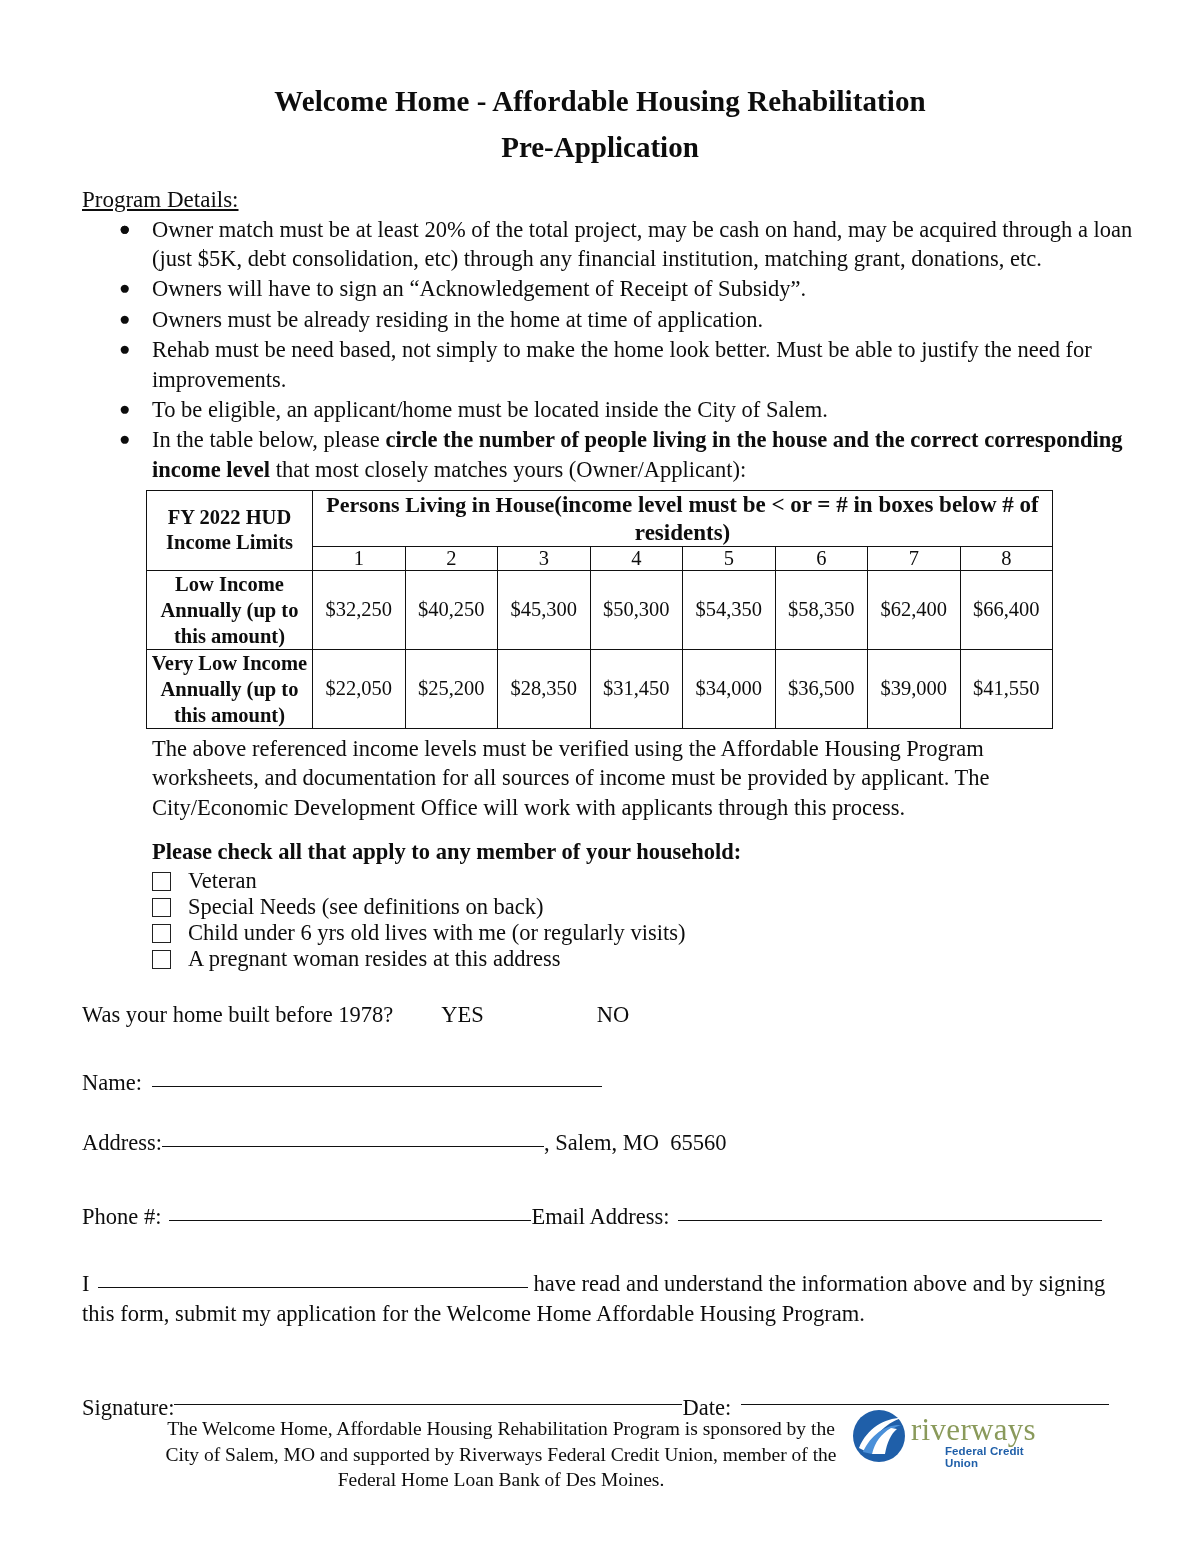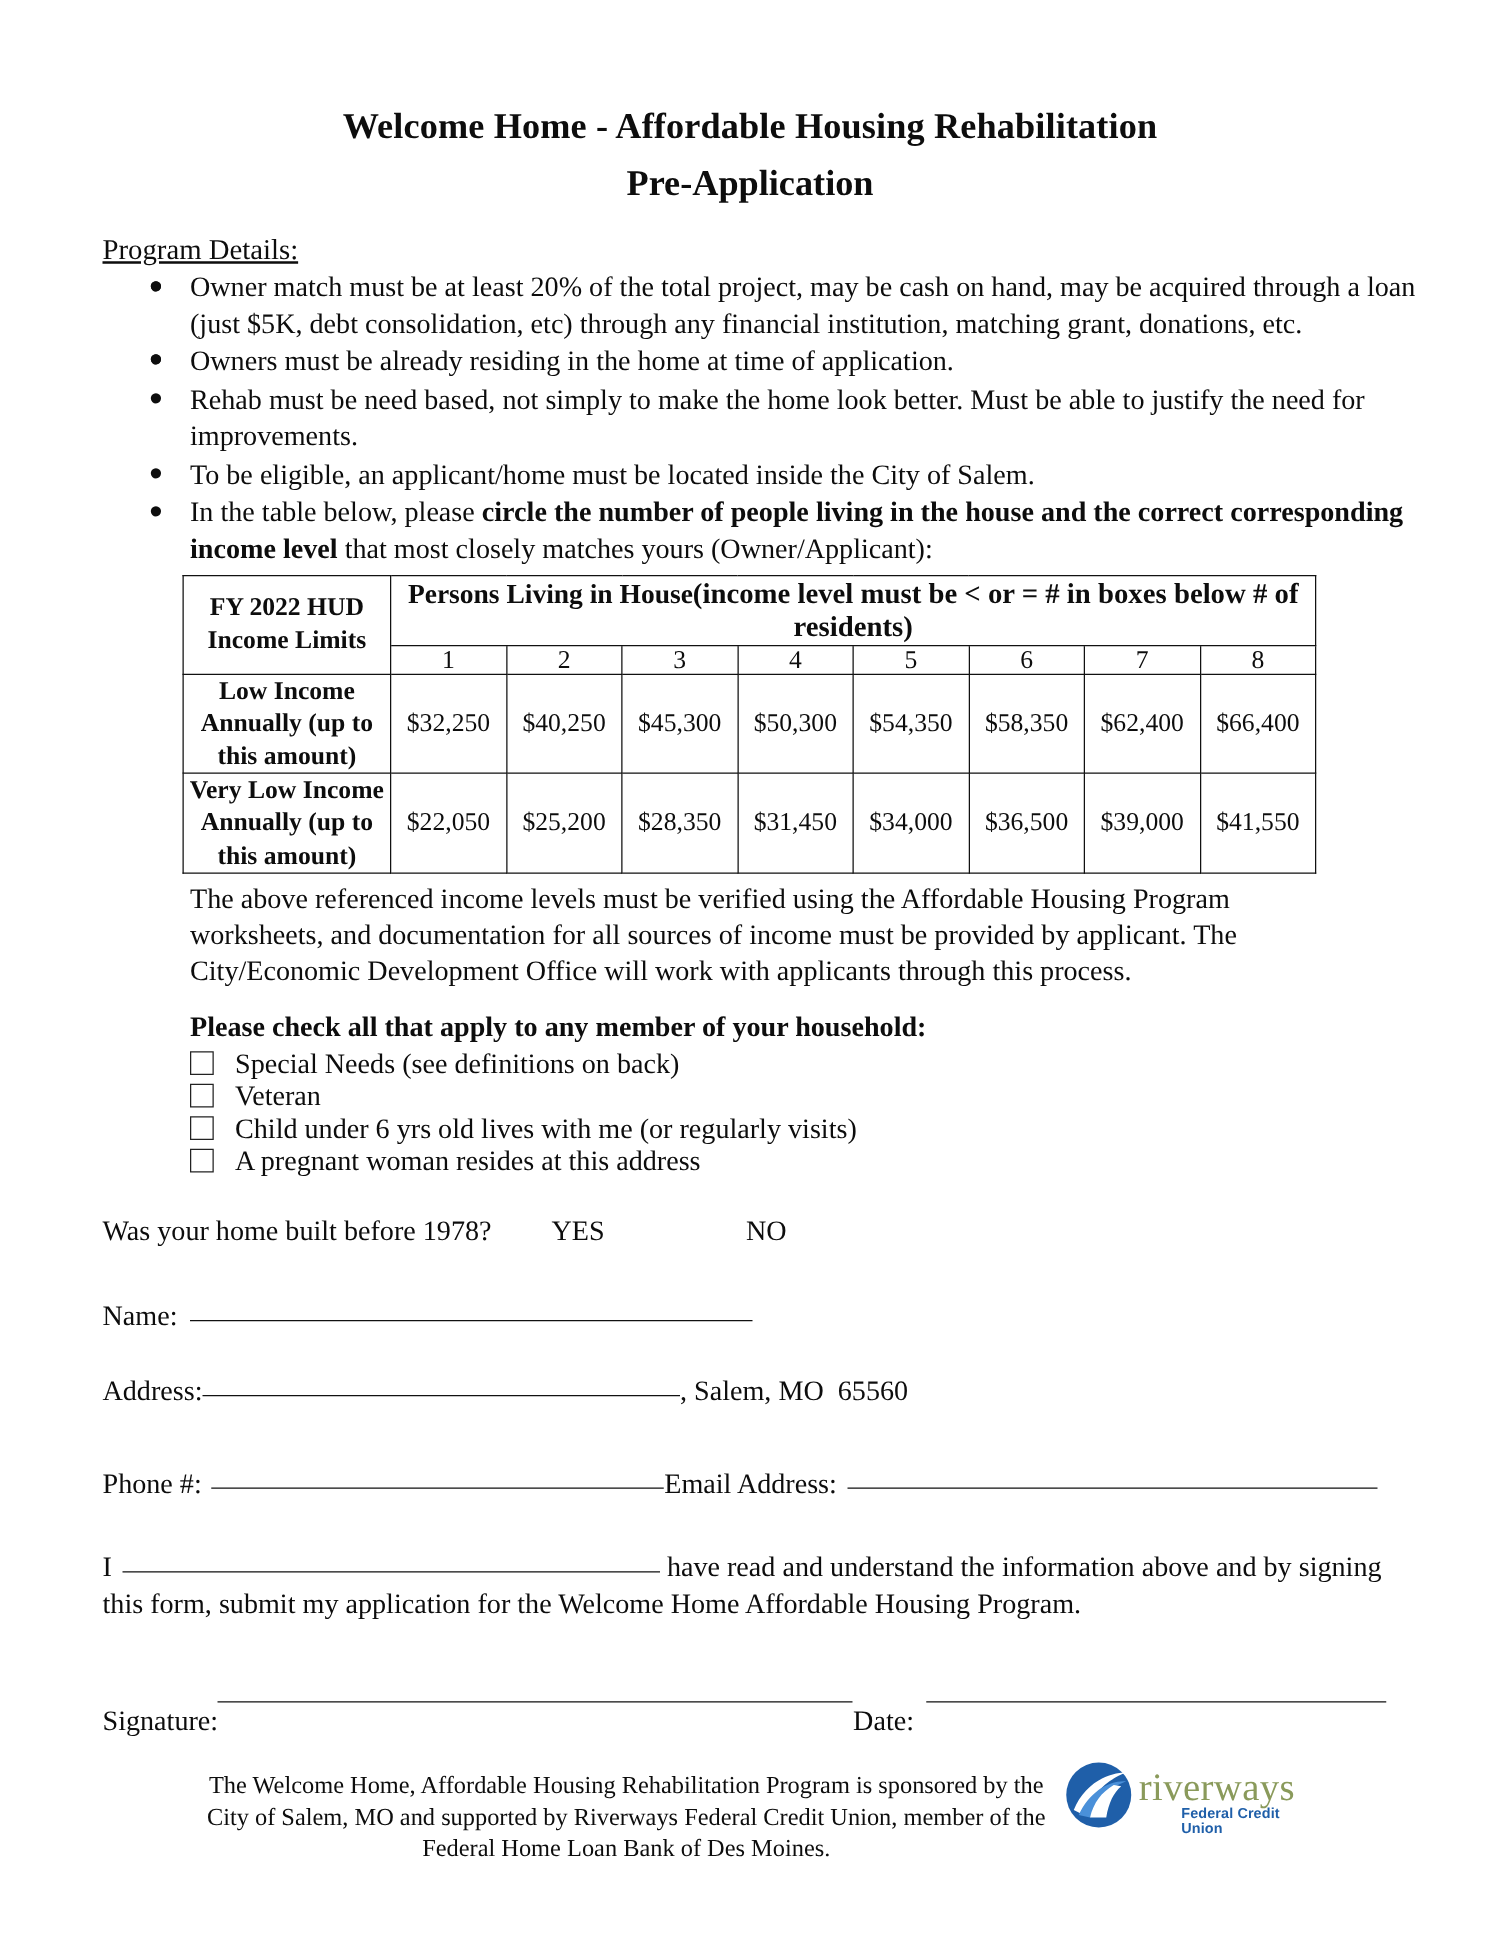--- a/index.html
+++ b/index.html
@@ -174,21 +174,21 @@
 
   .ack {
     margin: 39px 64px 0 82px;
     font-size: 22.5px;
     line-height: 1.3;
   }
   .sig-row {
     margin: 67px 0 0 82px;
     font-size: 22.5px;
     display: flex;
-    align-items: flex-start;
+    align-items: center;
     white-space: pre;
   }
 
   
   .footer {
     position: absolute;
     left: 0;
     top: 1398px;
     width: 1200px;
     display: flex;
@@ -276,21 +276,21 @@
   <div class="title-block">
     <div class="doc-title">Welcome Home - Affordable Housing Rehabilitation</div>
     <div class="doc-subtitle">Pre-Application</div>
   </div>
 
   <div class="section-head">Program Details:</div>
 
   <ul class="bullets">
     <li><span class="bullet-dot">●</span></li>
     <li><span class="bullet-dot">●</span><span>Owner match must be at least 20% of the total project, may be cash on hand, may be acquired through a loan (just $5K, debt consolidation, etc) through any financial institution, matching grant, donations, etc.</span></li>
-    <li><span class="bullet-dot">●</span></li>
+    <li><span class="bullet-dot">●</span><span>Owners will have to sign an “Acknowledgement of Receipt of Subsidy”.</span></li>
     <li><span class="bullet-dot">●</span><span>Owners must be already residing in the home at time of application.</span></li>
     <li><span class="bullet-dot">●</span><span>Rehab must be need based, not simply to make the home look better. Must be able to justify the need for improvements.</span></li>
     <li><span class="bullet-dot">●</span><span>To be eligible, an applicant/home must be located inside the City of Salem.</span></li>
     <li class="b-table"><span class="bullet-dot">●</span><span>In the table below, please </span><span class="b-strong">circle the number of people living in the house and the correct corresponding income level</span><span> that most closely matches yours (Owner/Applicant):</span></li>
   </ul>
 
   <div class="table-wrap">
     <table class="income">
       <colgroup>
         <col class="c-label">
@@ -343,25 +343,25 @@
     </tbody>
       </table>
   </div>
 
   <div class="verify">The above referenced income levels must be verified using the Affordable Housing Program worksheets, and documentation for all sources of income must be provided by applicant. The City/Economic Development Office will work with applicants through this process.</div>
 
   <div class="check-head">Please check all that apply to any member of your household:</div>
   <ul class="checks">
     <li>
         <span class="cbox"></span>
-        <span>Special Needs (see definitions on back)</span>
+        <span>Veteran</span>
       </li>
     <li>
         <span class="cbox"></span>
-        <span>Veteran</span>
+        <span>Special Needs (see definitions on back)</span>
       </li>
     <li>
         <span class="cbox"></span>
         <span>Child under 6 yrs old lives with me (or regularly visits)</span>
       </li>
     <li>
         <span class="cbox"></span>
         <span>A pregnant woman resides at this address</span>
       </li>
   </ul>

